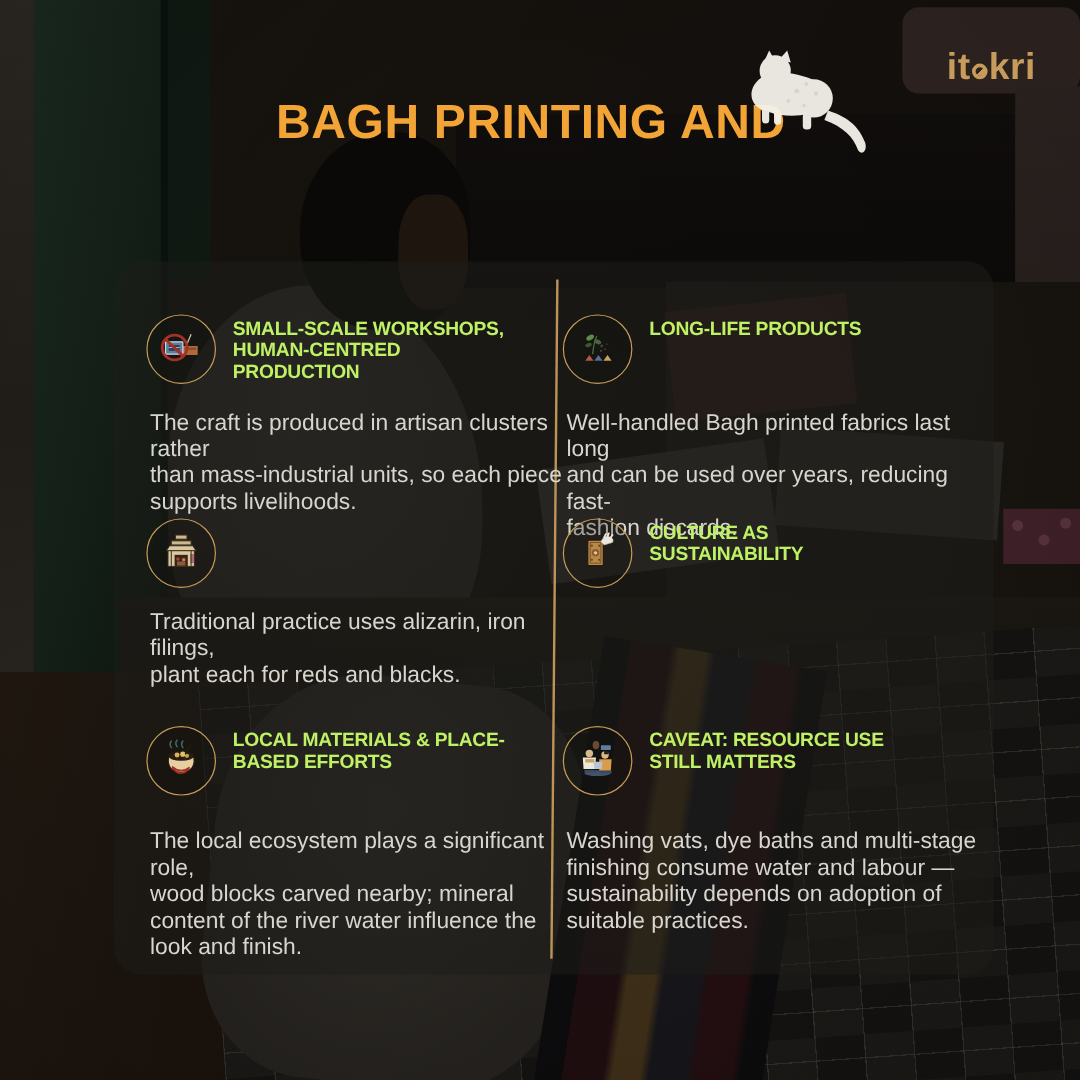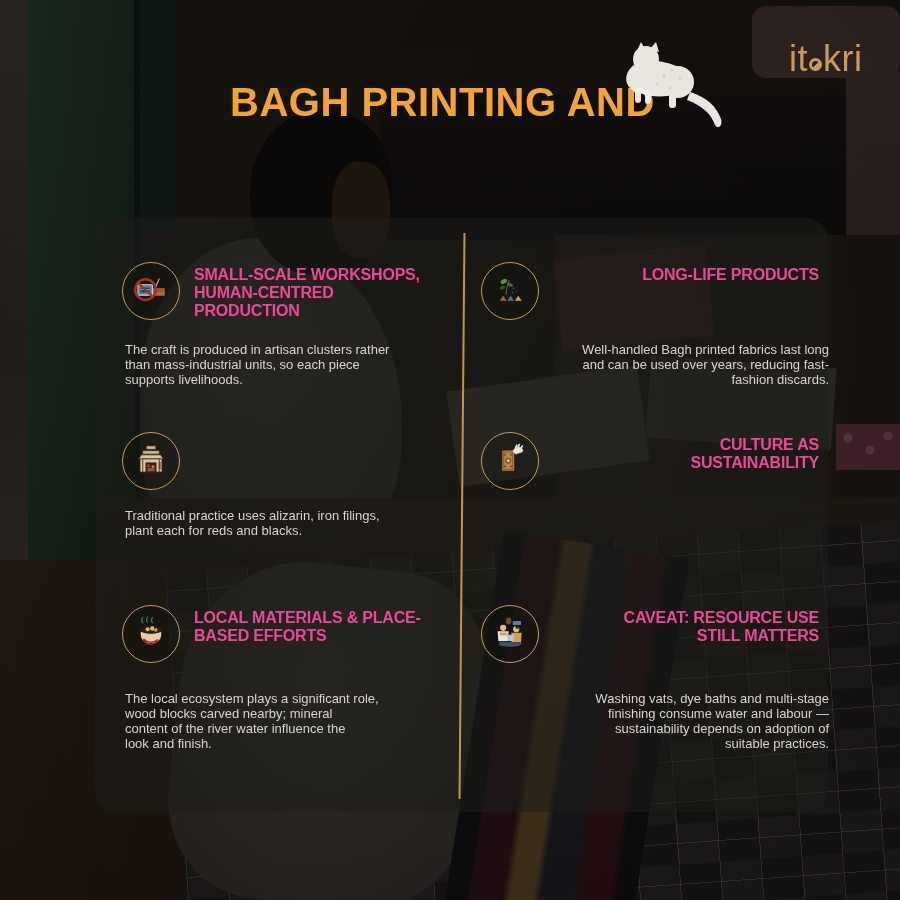--- a/index.html
+++ b/index.html
@@ -41,35 +41,35 @@
     background-size:82px 82px,82px 82px,auto,auto;background-position:0 0,41px 41px,0 0,0 0;}
   .cloth-white{left:175px;top:565px;width:305px;height:340px;border-radius:40% 30% 35% 30%;transform:rotate(6deg);
     background:radial-gradient(ellipse at 45% 35%,#524e47,#3e3a34 75%);}
   .stripe-band{left:468px;top:542px;width:188px;height:440px;transform:rotate(9deg);
     background:linear-gradient(90deg,#101014 0 12%,#33141a 12% 30%,#6b5128 34% 46%,#23222c 50% 66%,#3a151b 70% 86%,#101014 90%);}
   .overlay{position:absolute;inset:0;background:radial-gradient(ellipse at 50% 45%, rgba(9,8,6,0.40), rgba(6,5,4,0.52));}
   .panel{position:absolute;left:95px;top:218px;width:733px;height:594px;border-radius:22px;background:rgba(30,29,26,0.55);}
   
   .title{position:absolute;left:230px;top:78px;font-size:40px;font-weight:800;line-height:48px;
     color:#F2A436;letter-spacing:0.5px;}
-  .logo{position:absolute;left:789px;top:38px;font-size:36px;font-weight:400;color:#C79B5C;letter-spacing:0.5px;}
+  .logo{position:absolute;left:789px;top:38px;font-size:31px;font-weight:700;color:#C79B5C;letter-spacing:0.5px;}
   .logo-o{display:inline-block;width:13px;height:13px;border:3px solid #C79B5C;border-radius:50%;
     background:linear-gradient(135deg,transparent 52%,#C79B5C 52%);margin:0 1px;}
   .cat{position:absolute;left:612px;top:40px;width:122px;height:100px;}
   
   .divider{position:absolute;left:461px;top:233px;width:2px;height:566px;background:#BD9455;transform:rotate(0.5deg);}
   
   .sec{position:absolute;width:338px;}
   .sec-head{display:flex;gap:14px;align-items:flex-start;}
   .icon-circle{flex:none;width:58px;height:58px;border:1.5px solid #C79C58;border-radius:50%;
     background:rgba(12,11,9,0.25);display:flex;align-items:center;justify-content:center;}
   .sec-heading{padding-top:4px;width:280px;font-size:16px;font-weight:800;line-height:1.13;
-    color:#ec4899;letter-spacing:-0.2px;white-space:pre-line;}
-  .sec-body{position:absolute;left:3px;font-size:13px;line-height:1.16;color:#D8D5CE;white-space:pre-line;width:345px;}
-  .s-left{left:122px;}  .s-right{left:481px;text-align:right;}
+    color:#bef264;letter-spacing:-0.2px;white-space:pre-line;}
+  .sec-body{position:absolute;left:3px;font-size:19px;line-height:1.16;color:#D8D5CE;white-space:pre-line;width:345px;}
+  .s-left{left:122px;}  .s-right{left:469px;}
   .row1{top:262px;} .row2{top:432px;} .row3{top:605px;}
   .row1 .sec-body{top:80px;} .row2 .sec-body{top:76px;} .row3 .sec-body{top:86px;}
 </style>
 </head>
 <body>
 
 <div class="canvas">
 
   <div class="bg">
     <div class="wall-left"></div>

